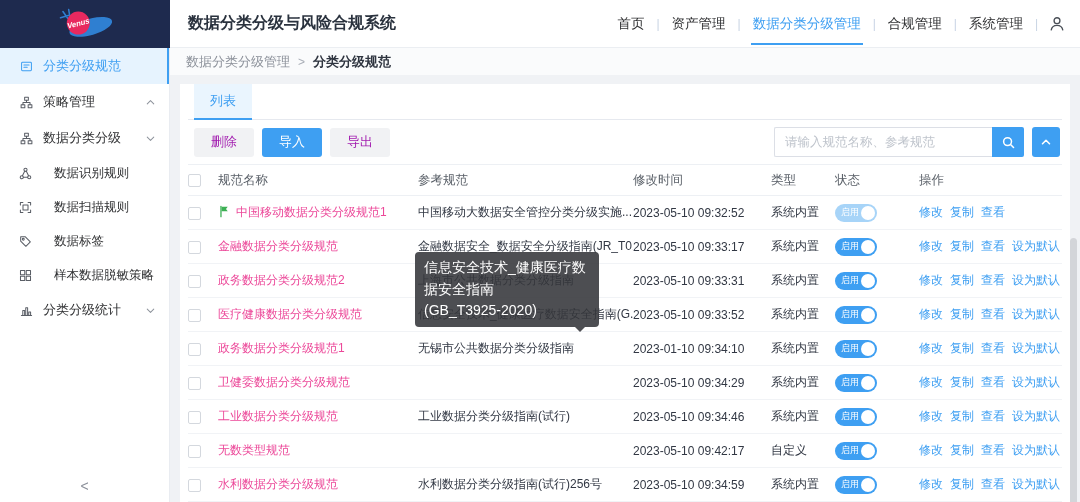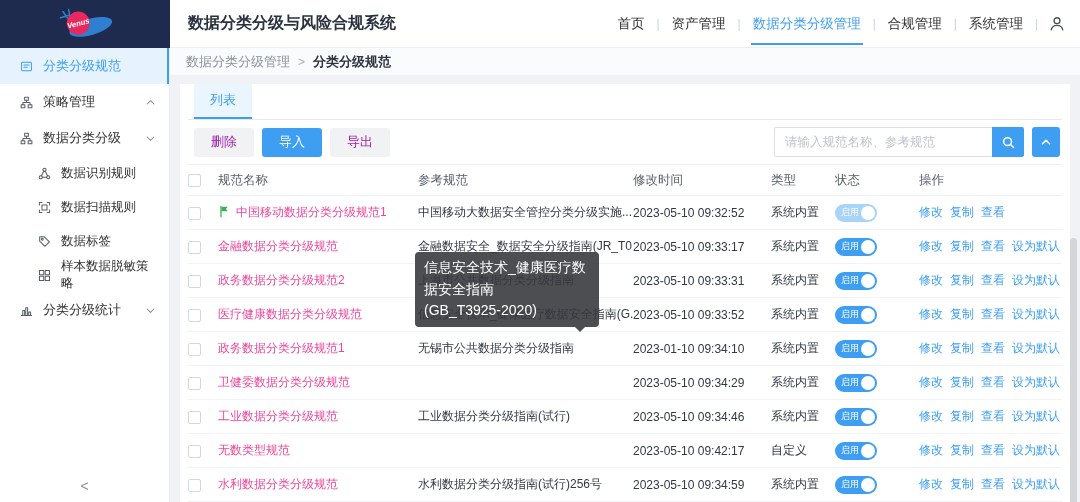--- a/index.html
+++ b/index.html
@@ -20,38 +20,38 @@
   .user-icon svg { width:18px; height:18px; }
 
   
   .sidebar { position:absolute; top:48px; left:0; bottom:0; width:170px; background:#fff;
     border-right:1px solid #e9ecf1; z-index:10; }
   .sb-item { display:flex; align-items:center; height:36px; padding:0 12px 0 20px; font-size:13px;
     color:#303133; cursor:pointer; }
   .sb-item .sb-icon { display:inline-flex; margin-right:10px; color:#5a5e66; }
   .sb-item.active { background:#e6f3fe; color:#3e9ff2; border-right:2px solid #3e9ff2; }
   .sb-item.active .sb-icon { color:#3e9ff2; }
-  .sb-sub { height:34px; padding-left:38px; font-size:12.5px; }
+  .sb-sub { height:34px; padding-left:19px; font-size:12.5px;gap:12px; }
   .chev { margin-left:auto; color:#8f949d; display:inline-flex; }
   .sb-icon svg,.chev svg { width:13px; height:13px; fill:none; stroke:currentColor; stroke-width:1.1;
     stroke-linecap:round; stroke-linejoin:round; }
   .collapse-btn { position:absolute; bottom:8px; left:0; width:100%; text-align:center; color:#8a8f99;
     font-size:14px; cursor:pointer; }
 
   
   .main { position:absolute; top:48px; left:170px; right:0; bottom:0; background:#f0f2f5; }
   .breadcrumb { height:28px; display:flex; align-items:center; padding-left:16px; font-size:13px;
     background:#fafbfc; border-bottom:1px solid #f0f2f5; }
   .bc-link { color:#8c919a; cursor:pointer; }
   .bc-sep { margin:0 8px; color:#a8adb6; font-size:12px; }
   .bc-current { color:#2f3540; font-weight:700; }
 
   .card { position:absolute; top:36px; left:10px; right:10px; bottom:0; background:#fff; padding:0 8px; }
 
-  .tab-row { height:36px; border-bottom:1px solid #e6e9ef; display:flex; align-items:flex-end; padding-left:6px; }
+  .tab-row { height:36px; border-bottom:1px solid #e6e9ef; display:flex; align-items:center; padding-left:6px; }
   .tab { font-size:13px; color:#3e9ff2; background:#eaf5fe; padding:8px 16px; border-bottom:2px solid #3e9ff2; cursor:pointer; }
 
   .toolbar { height:44px; display:flex; align-items:center; padding:0 2px 0 6px; }
   .btn { height:29px; padding:0 16px; font-size:13px; border-radius:3px; border:1px solid transparent;
     margin-right:8px; cursor:pointer; }
   .btn.disabled { background:#f1f2f4; color:#a21caf; cursor:not-allowed; }
   .btn.primary { background:#3e9ff2; color:#fff; }
   .search-group { margin-left:auto; display:flex; }
   .search-input { width:218px; height:30px; border:1px solid #dcdfe6; border-right:none;
     border-radius:2px 0 0 2px; padding:0 10px; font-size:12.5px; color:#303133; outline:none; }

